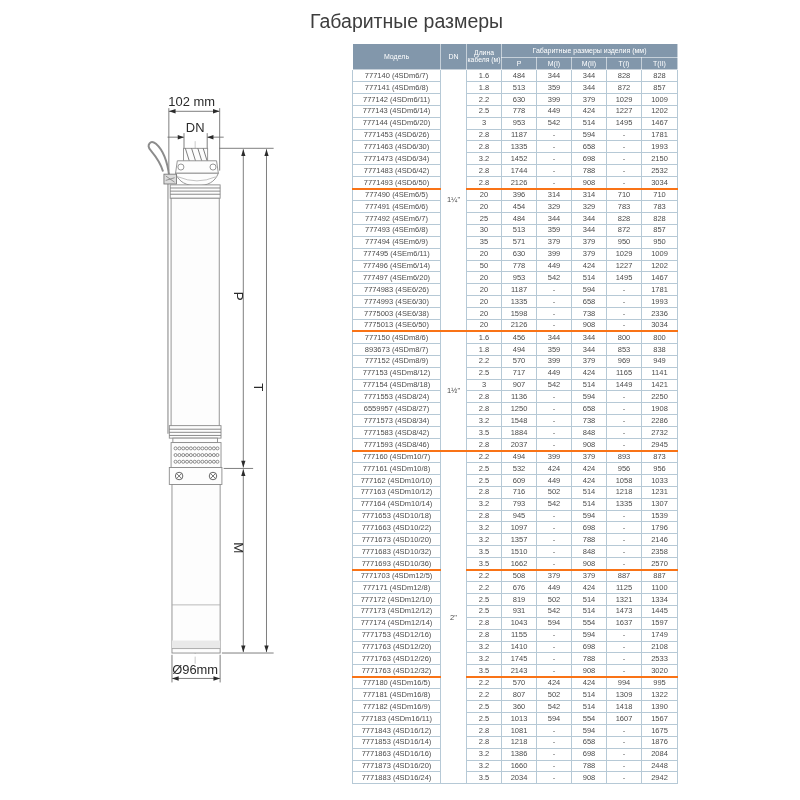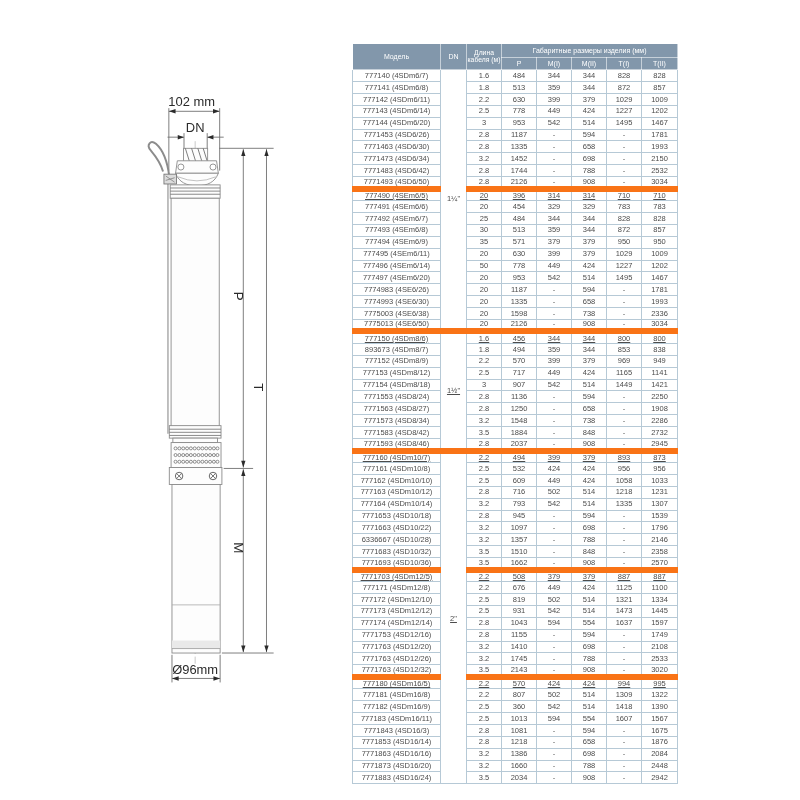--- a/index.html
+++ b/index.html
@@ -12,35 +12,36 @@
   table.dim-table{border-collapse:collapse;table-layout:fixed;width:325px;
                   font-size:7.5px;color:#4c4c4c;line-height:1;padding-left:24px;}
   .dim-table th{background:#8297ab;color:#fff;font-weight:normal;font-size:7px;
                 border:1px solid rgba(255,255,255,.55);padding:0;text-align:center;}
   .dim-table th.wrap{white-space:pre-line;font-size:6.8px;}
   .dim-table thead tr.r1{height:14px;}
   .dim-table thead tr.r2{height:12px;}
   .dim-table td{border:1px solid #b6c9d6;padding:0;text-align:center;
                 overflow:hidden;white-space:nowrap;}
   .dim-table tbody tr{height:11.92px;}
-  .dim-table tr.sep td{border-top:6px solid #f97316;text-decoration:underline;}
+  .dim-table tr.sep td{border-top:2px solid #f97316;}
   .dim-table td.dn{font-size:7.5px;color:#4c4c4c;}
   
   .diagram{position:absolute;left:60px;top:85px;}
   .dline{stroke:#6f6f6f;stroke-width:1;}
   .oline{stroke:#8a8a8a;stroke-width:1;fill:#fdfdfd;}
   .dimtext{fill:#2b2b2b;font-size:14.5px;font-weight:500;font-family:"Liberation Sans",sans-serif;}
   .axistext{fill:#2b2b2b;font-size:15px;font-weight:500;font-family:"Liberation Sans",sans-serif;}
   .arrow{fill:#2b2b2b;stroke:none;}
 </style>
 </head>
 <body>
 
 <div class="stage">
 
+  <div class="page-title">Габаритные размеры</div>
 
   <svg class="diagram" width="240" height="700" viewBox="60 85 240 785">
 
     <line x1="197" y1="148" x2="197" y2="734" stroke="#c3c3c3" stroke-width="1" stroke-dasharray="9 3 2 3"></line>
 
     <text class="dimtext" x="193" y="109" text-anchor="middle">102 mm</text>
     <line class="dline" x1="167.5" y1="114.5" x2="224.5" y2="114.5"></line>
     <polygon class="arrow" points="167.5,114.5 175,112 175,117"></polygon>
     <polygon class="arrow" points="224.5,114.5 217,112 217,117"></polygon>
     <line class="dline" x1="167.5" y1="111" x2="167.5" y2="181" stroke-width="0.8"></line>
@@ -444,21 +445,21 @@
           <tr>
             <td>7771553 (4SD8/24)</td>
             <td>2.8</td>
             <td>1136</td>
             <td>-</td>
             <td>594</td>
             <td>-</td>
             <td>2250</td>
           </tr>
           <tr>
-            <td>7771563 (4SD8/27)</td>
+            <td>6559957 (4SD8/27)</td>
             <td>2.8</td>
             <td>1250</td>
             <td>-</td>
             <td>658</td>
             <td>-</td>
             <td>1908</td>
           </tr>
           <tr>
             <td>7771573 (4SD8/34)</td>
             <td>3.2</td>
@@ -544,21 +545,21 @@
           <tr>
             <td>7771663 (4SD10/22)</td>
             <td>3.2</td>
             <td>1097</td>
             <td>-</td>
             <td>698</td>
             <td>-</td>
             <td>1796</td>
           </tr>
           <tr>
-            <td>6336667 (4SD10/28)</td>
+            <td>7771673 (4SD10/20)</td>
             <td>3.2</td>
             <td>1357</td>
             <td>-</td>
             <td>788</td>
             <td>-</td>
             <td>2146</td>
           </tr>
           <tr>
             <td>7771683 (4SD10/32)</td>
             <td>3.5</td>
@@ -688,21 +689,21 @@
           <tr>
             <td>777183 (4SDm16/11)</td>
             <td>2.5</td>
             <td>1013</td>
             <td>594</td>
             <td>554</td>
             <td>1607</td>
             <td>1567</td>
           </tr>
           <tr>
-            <td>7771843 (4SD16/3)</td>
+            <td>7771843 (4SD16/12)</td>
             <td>2.8</td>
             <td>1081</td>
             <td>-</td>
             <td>594</td>
             <td>-</td>
             <td>1675</td>
           </tr>
           <tr>
             <td>7771853 (4SD16/14)</td>
             <td>2.8</td>

